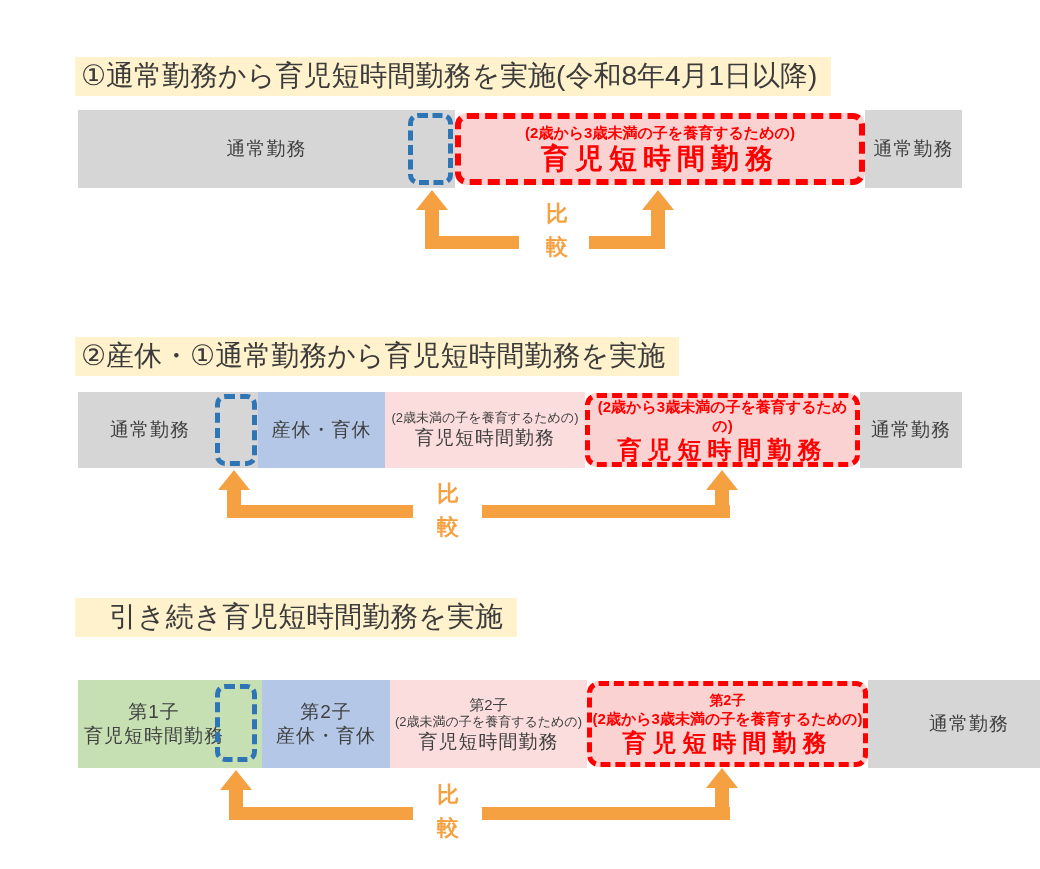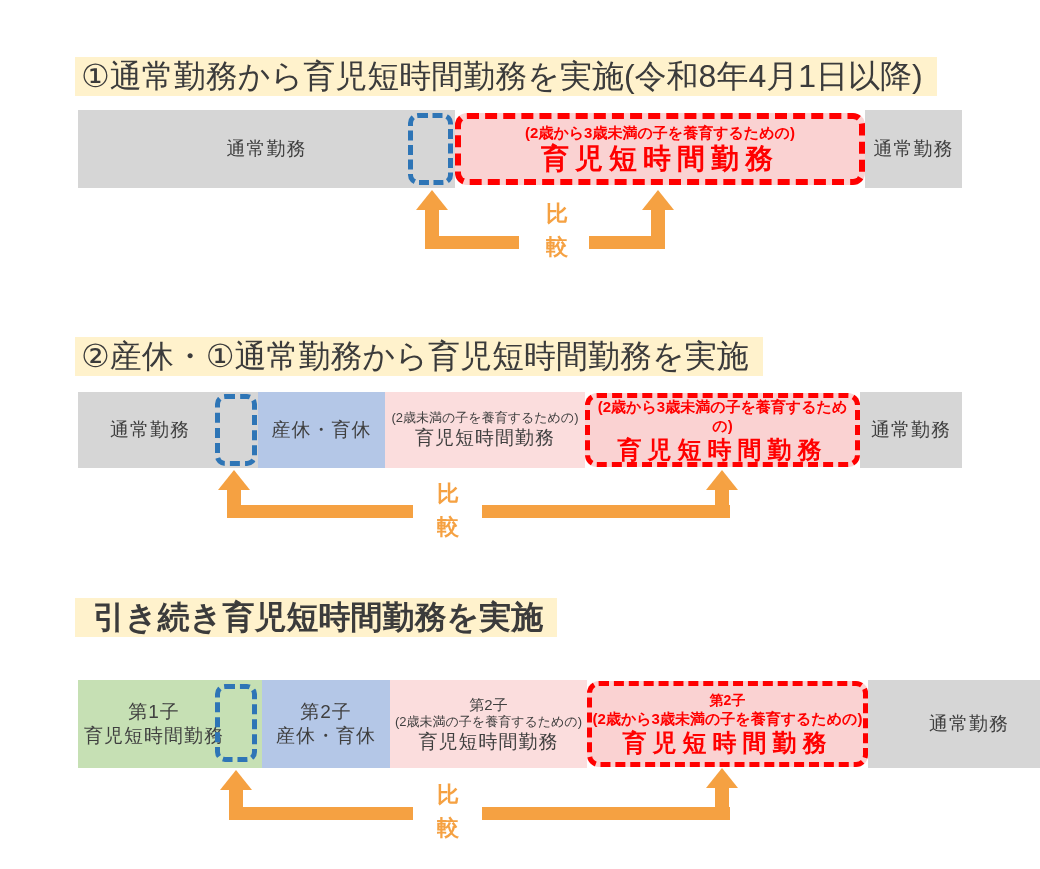--- a/index.html
+++ b/index.html
@@ -3,24 +3,24 @@
 <meta charset="utf-8">
 <style>
   html,body{margin:0;padding:0;background:#ffffff;}
   .canvas{
     position:relative;width:1040px;height:869px;background:#ffffff;
     font-family:"Liberation Sans","DejaVu Sans",sans-serif;color:#3f3f3f;overflow:hidden;
   }
   
   .sec-title{
     position:absolute;background:#FFF2CC;color:#3b3b3b;
-    font-size:32px;line-height:34px;padding:2px 14px 3px 6px;white-space:nowrap;
+    font-size:28px;line-height:34px;padding:2px 14px 3px 6px;white-space:nowrap;
   }
   .sec-title .tline{display:block;}
-  .sec-title .tline2{margin-left:12px;font-weight:bold;}
+  .sec-title .tline2{margin-left:28px;}
   
   .bar{position:absolute;display:flex;align-items:stretch;}
   .seg{
     display:flex;flex-direction:column;justify-content:center;align-items:center;
     text-align:center;box-sizing:border-box;
   }
   .gray{background:#D6D6D6;}
   .green{background:#C6E0B4;}
   .lblue{background:#B4C7E7;}
   .pink{background:#FBDDDD;}

